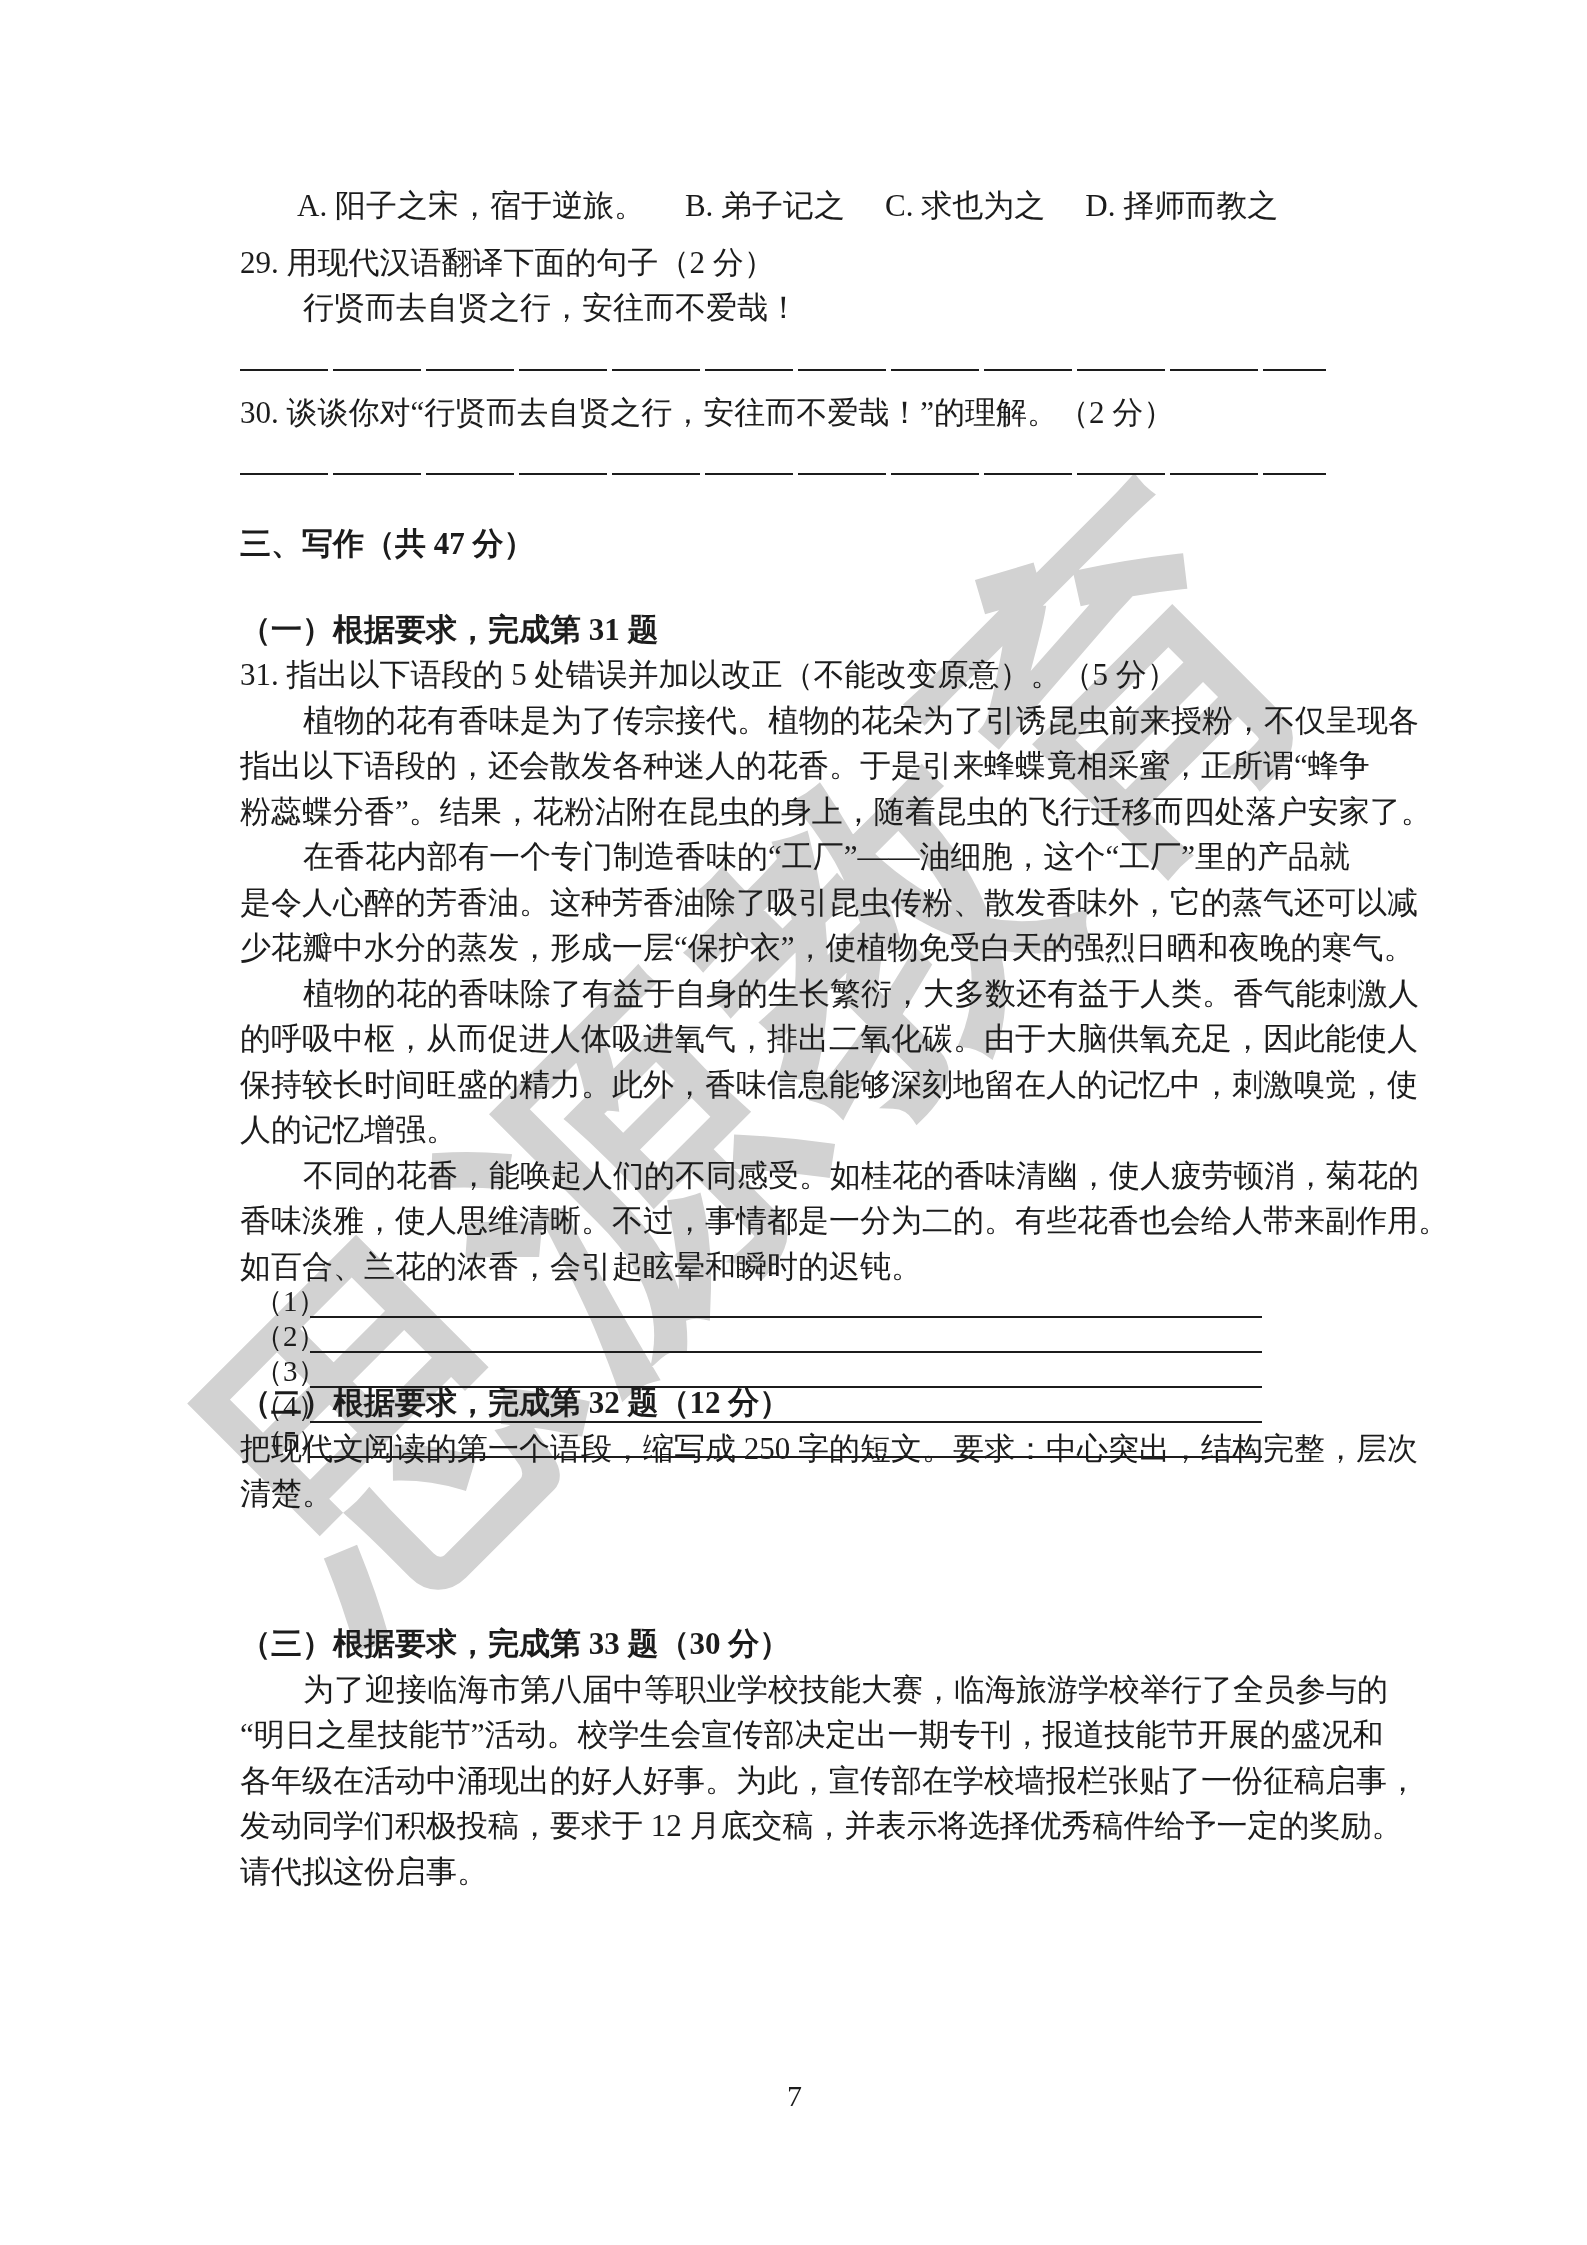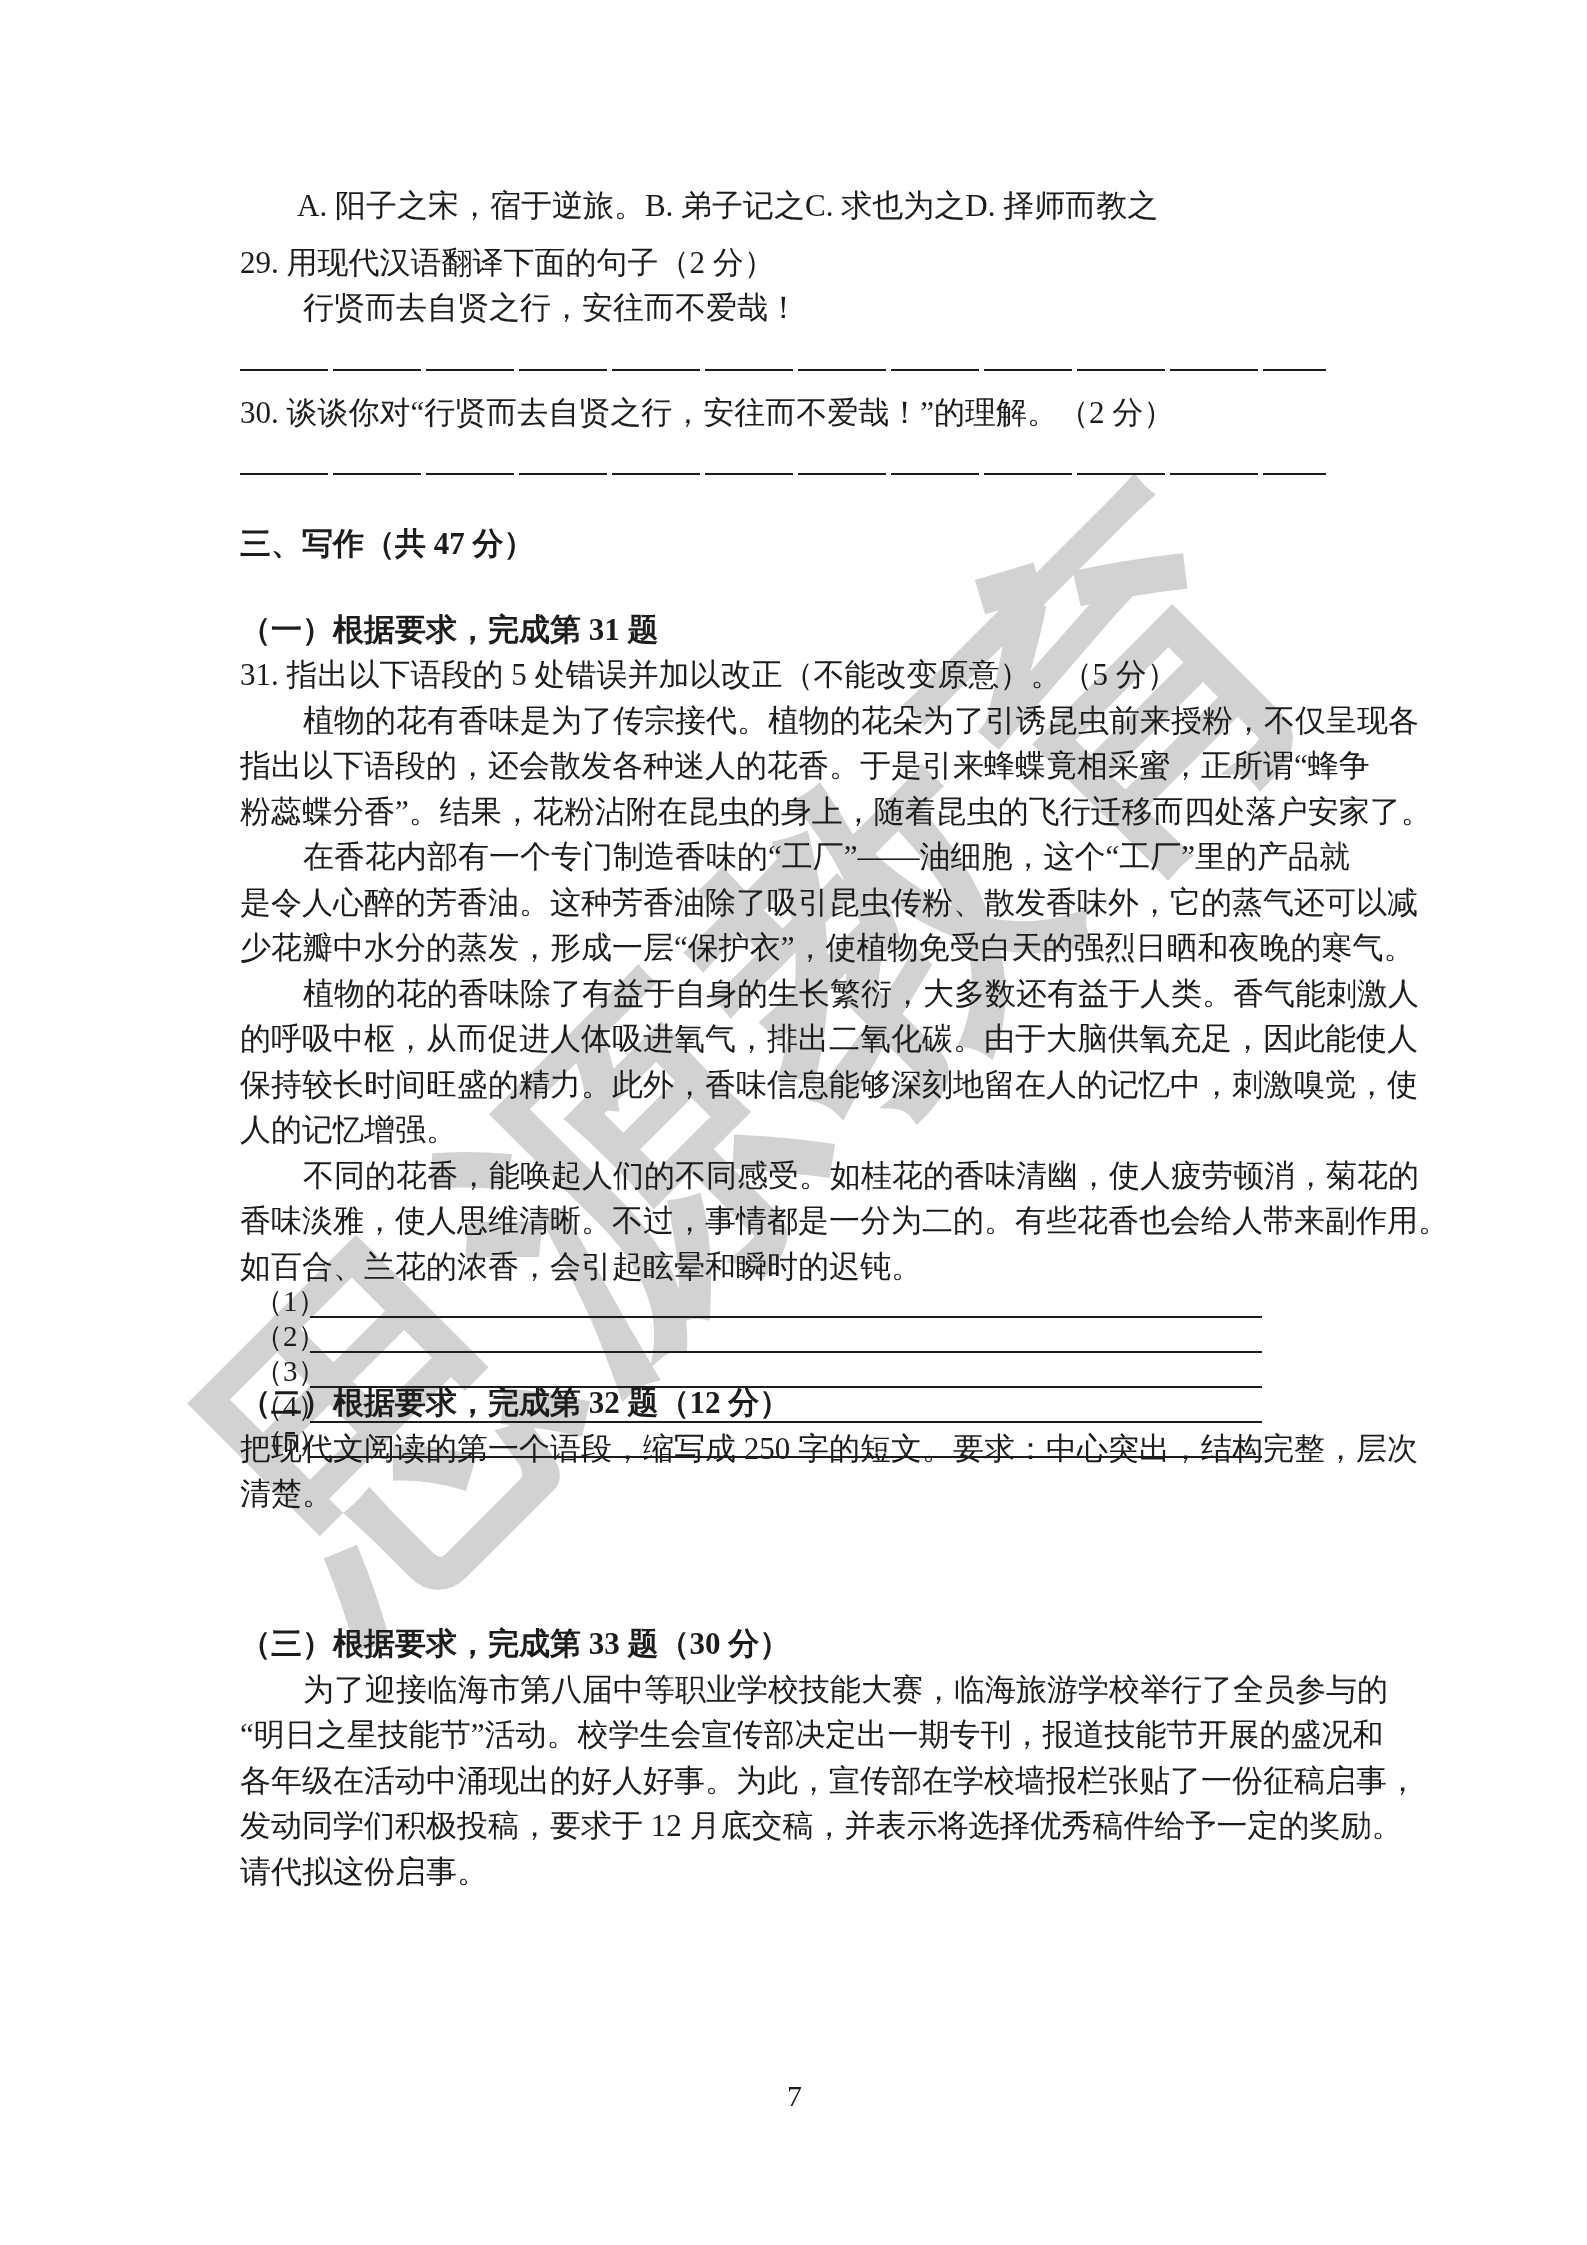--- a/index.html
+++ b/index.html
@@ -42,20 +42,21 @@
   }
   .line {
     height: 45.5px;
     line-height: 45.5px;
     white-space: nowrap;
   }
   .bold { font-weight: 700; margin-top: 40px; }
   .ind { text-indent: 63px; }
   .options-row {
     display: flex;
+    gap: 40px;
     padding-left: 57px;
   }
   .ansline {
     height: 40px;
     width: 1086px;
     position: relative;
   }
   .ansline::after {
     content: "";
     position: absolute;

